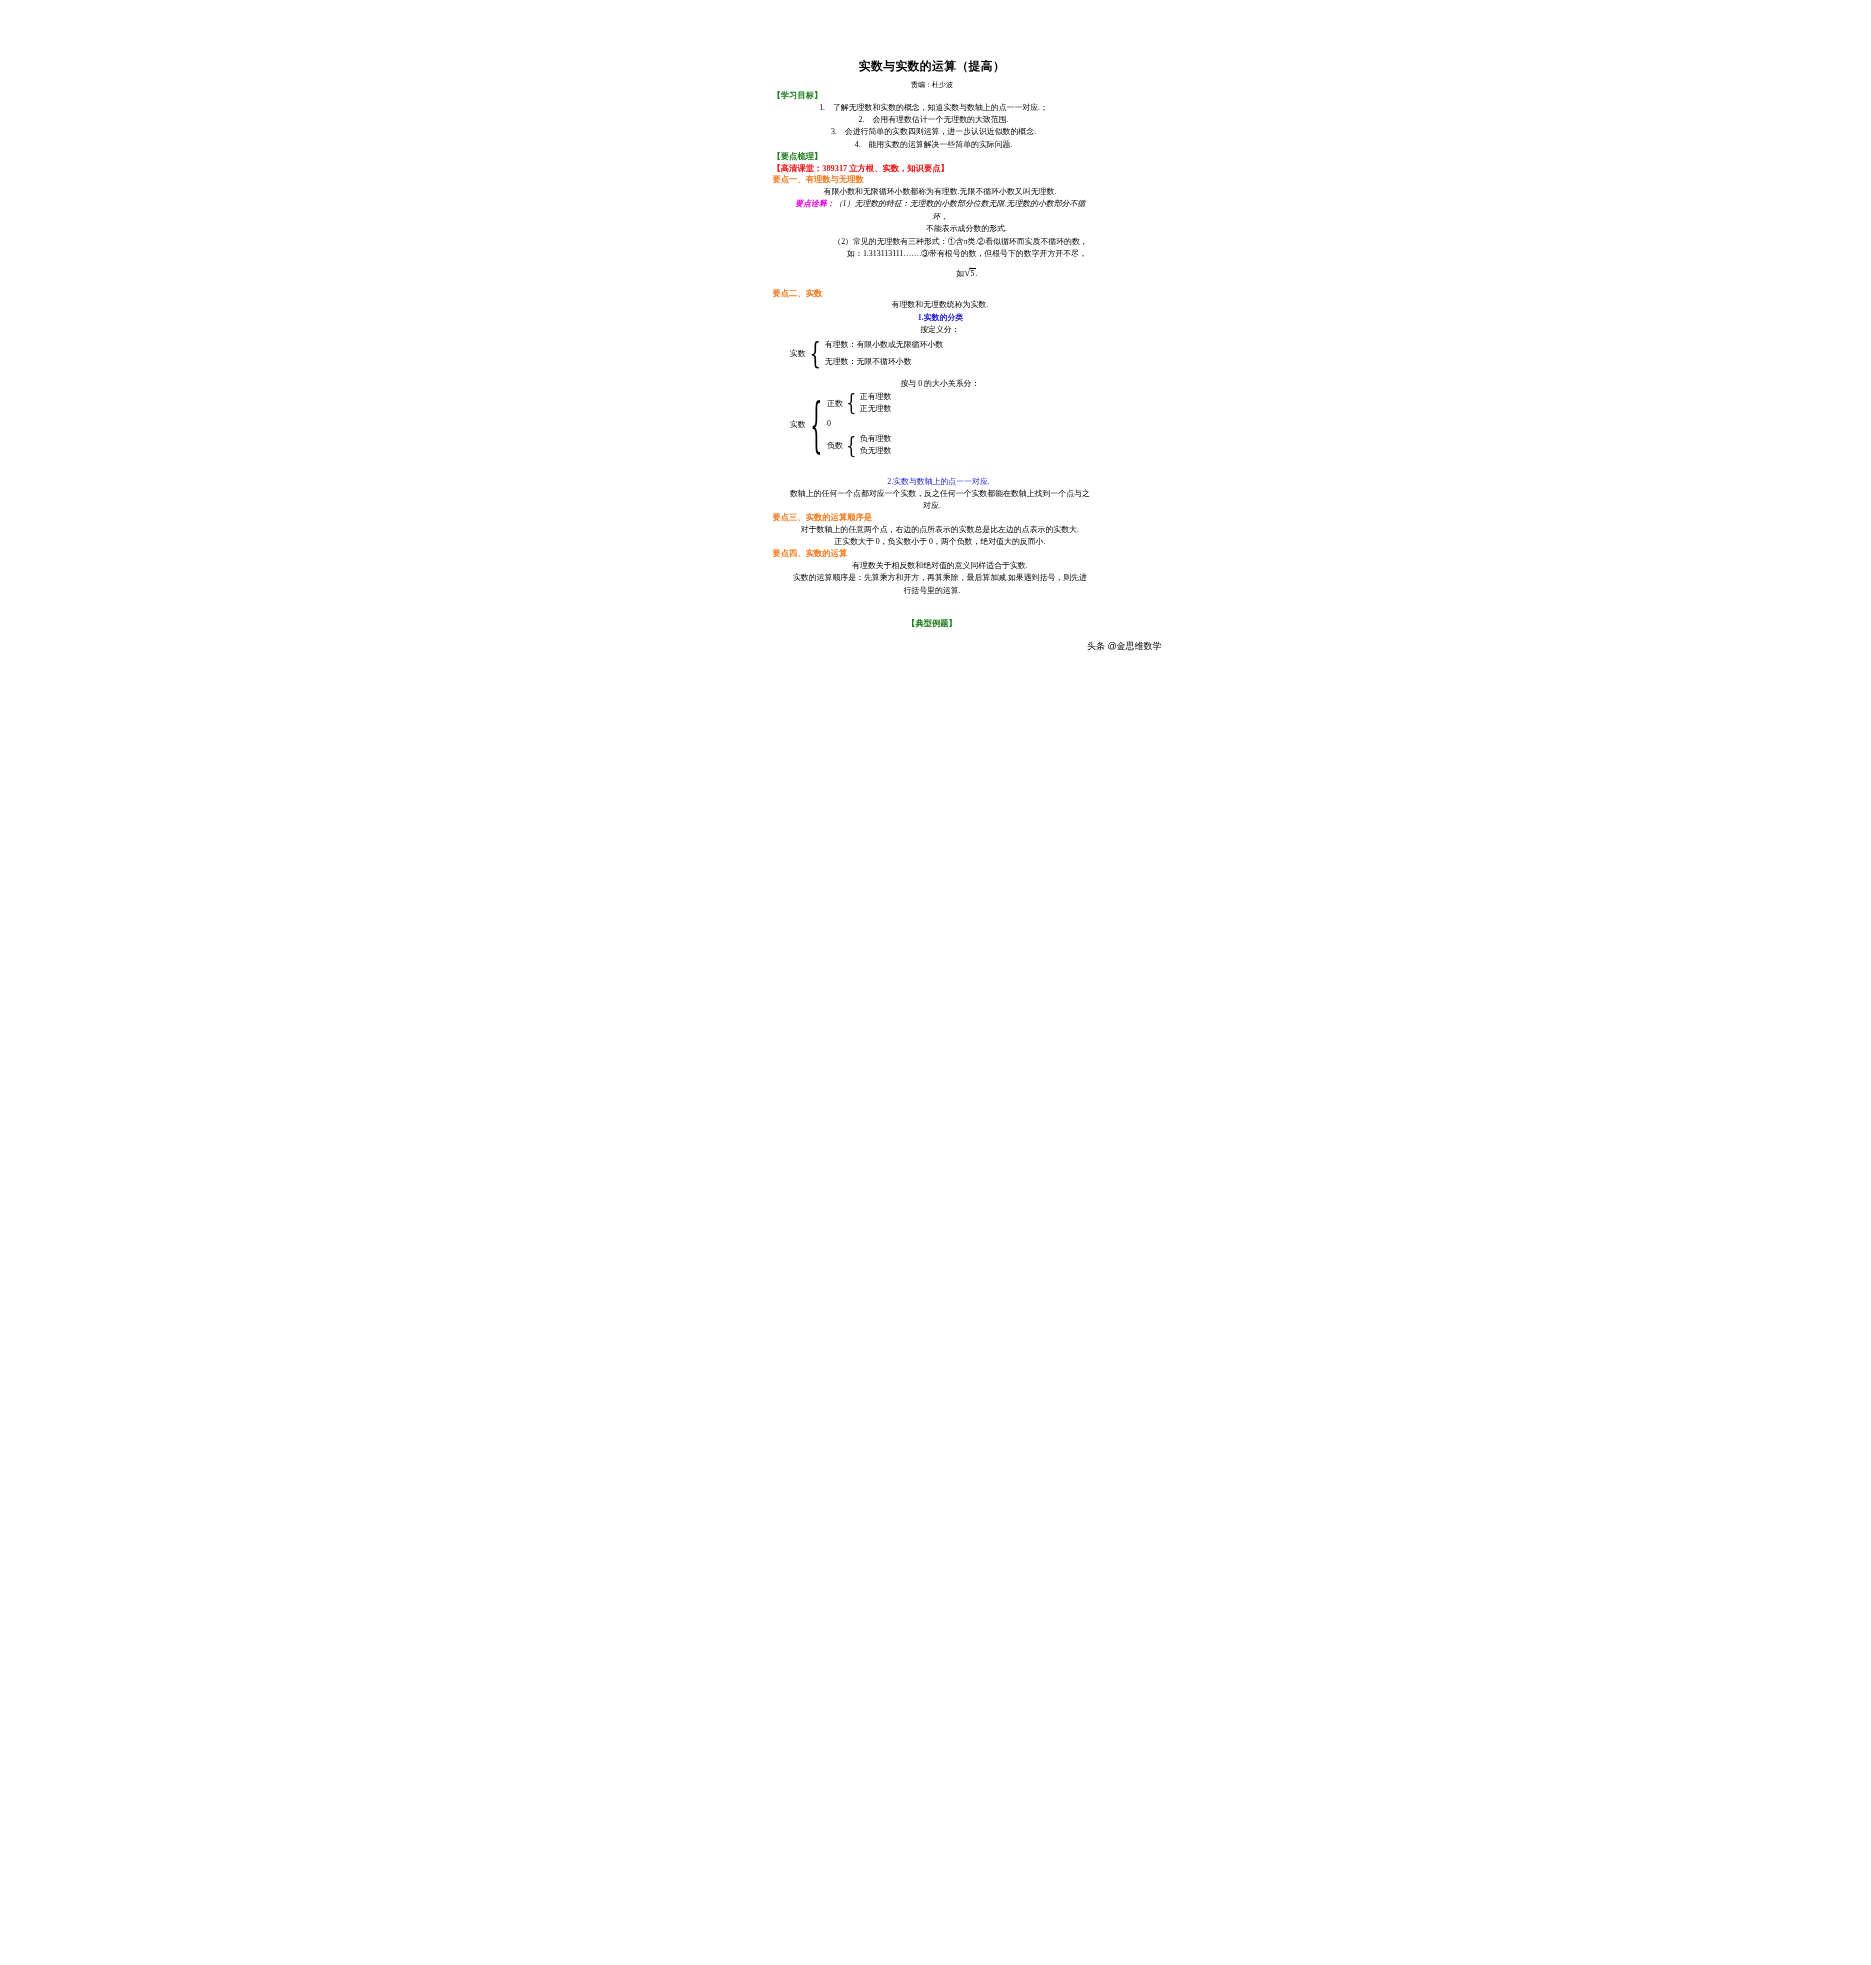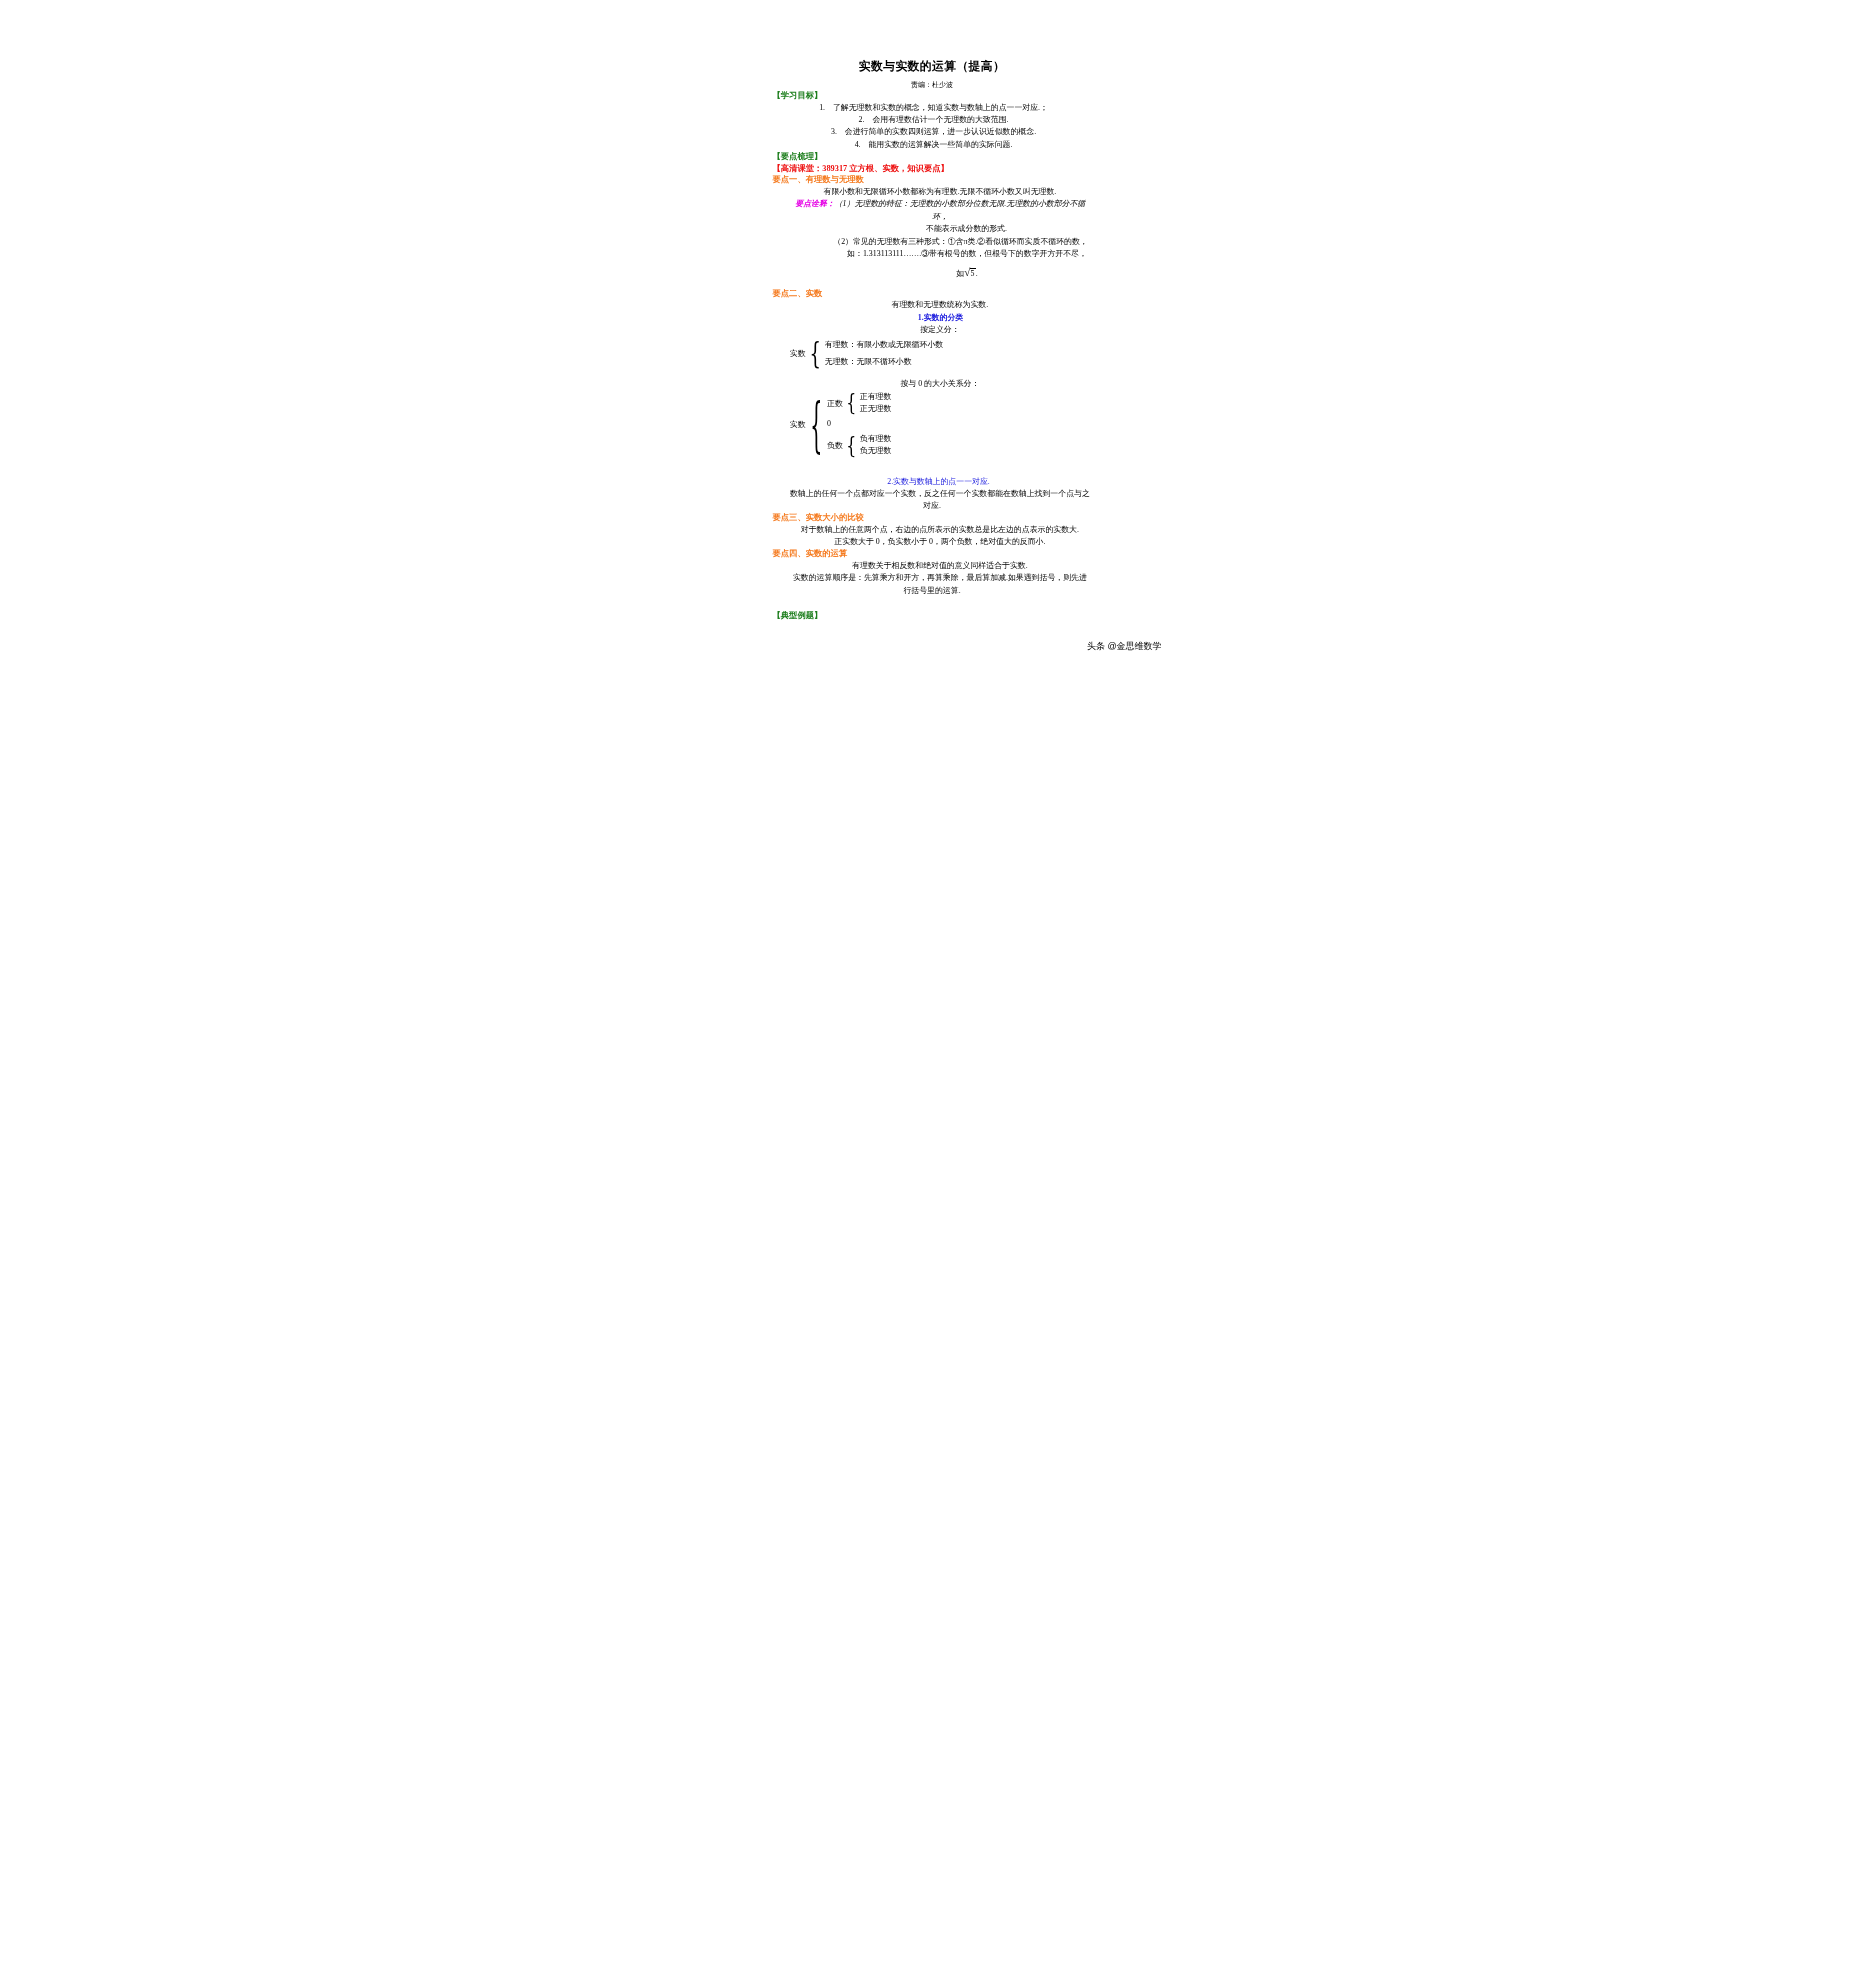--- a/index.html
+++ b/index.html
@@ -35,21 +35,21 @@
   .pl-note1b { padding-left:69px; }
   .pl-note2a { padding-left:57px; }
   .pl-note2b { padding-left:70px; }
   .sqrt-line { padding-left:70px; margin-top:2.4px; height:18px; line-height:18px; }
   .rad { font-size:11px; }
   .radicand { border-top:0.8px solid #000; padding:0.4px 1.2px 0 0.4px; }
   .sub1 { padding-left:17px; }
   .sub2 { padding-left:13px; margin-top:11.8px; }
   .mt17 { margin-top:6.7px; }
   .mt20 { margin-top:7.9px; }
-  .mt26 { margin-top:13px; }
+  .mt26 { margin-top:21px;text-align:center; }
   .tree { display:flex; align-items:center; margin-left:17.3px; font-size:7.9px; }
   .tree-root { white-space:nowrap; }
   .brace {
     display:inline-block;
     font-family:"DejaVu Serif",serif;
     font-weight:normal;
     line-height:1;
   }
   .brace-md { font-size:18px; transform:scaleY(1.7); margin:0 3.9px; }
   .brace-xl { font-size:19px; transform:scaleY(3.1); margin:0 4.7px; }
@@ -133,21 +133,21 @@
             <div>负无理数</div>
           </div>
         </div>
       </div>
     </div>
 
     <p class="blue sub2" style="font-weight:normal;margin-top:18px;">2.实数与数轴上的点一一对应.</p>
     <p class="ind">数轴上的任何一个点都对应一个实数，反之任何一个实数都能在数轴上找到一个点与之</p>
     <p>对应.</p>
 
-    <h3 class="orange">要点三、实数大小的比较</h3>
+    <h3 class="orange">要点三、实数的运算顺序是</h3>
     <p class="ind">对于数轴上的任意两个点，右边的点所表示的实数总是比左边的点表示的实数大.</p>
     <p class="ind">正实数大于 0，负实数小于 0，两个负数，绝对值大的反而小.</p>
 
     <h3 class="orange">要点四、实数的运算</h3>
     <p class="ind">有理数关于相反数和绝对值的意义同样适合于实数.</p>
     <p class="ind">实数的运算顺序是：先算乘方和开方，再算乘除，最后算加减.如果遇到括号，则先进</p>
     <p>行括号里的运算.</p>
 
     <h2 class="green mt26">【典型例题】</h2>
 

